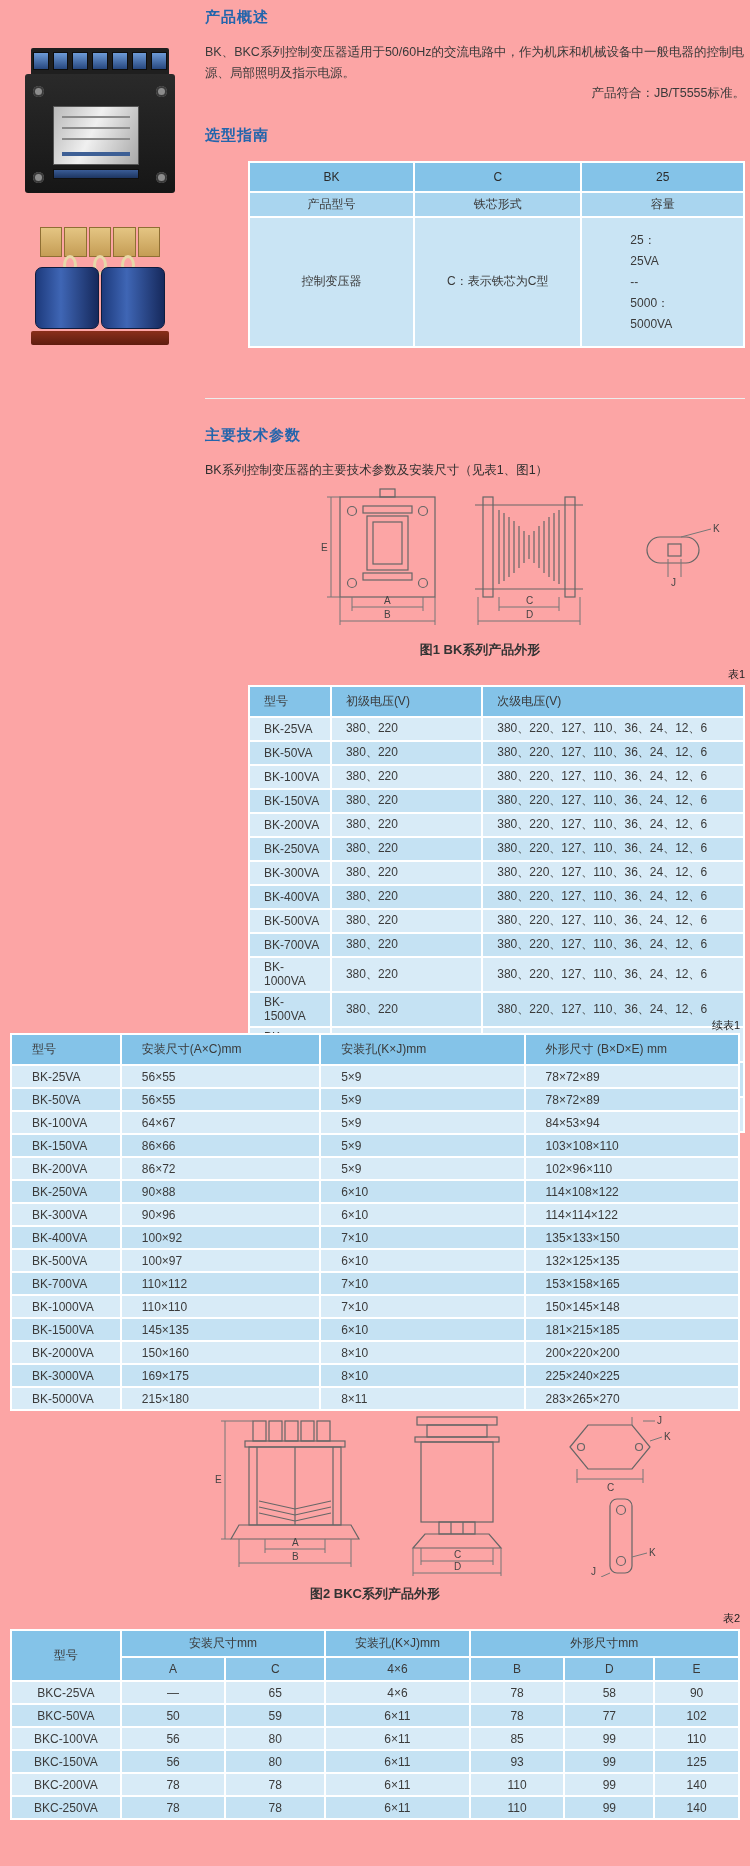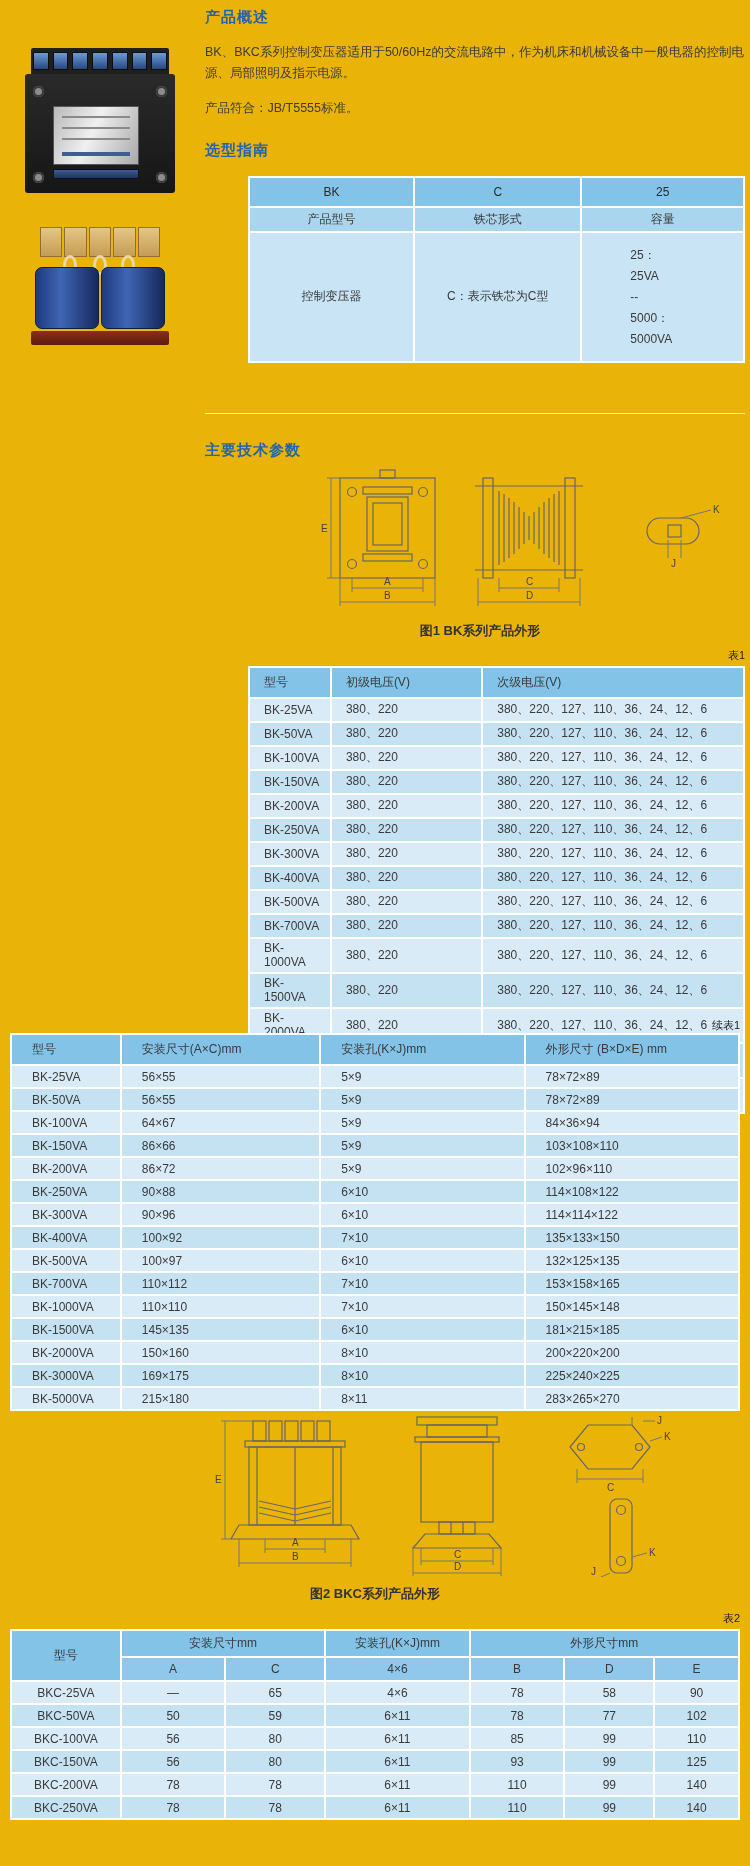--- a/index.html
+++ b/index.html
@@ -1,17 +1,17 @@
 <!DOCTYPE html>
 <html><head>
 <meta charset="utf-8">
 <style>
   * { margin:0; padding:0; box-sizing:border-box; }
   body { width:750px; font-family:"Liberation Sans", sans-serif; background:#fff; }
-  .page { position:relative; width:750px; height:1866px; background:#eab308; overflow:hidden; }
+  .page { position:relative; width:750px; height:1866px; background:#fca5a5; overflow:hidden; }
 
   
   .photos { position:absolute; left:25px; top:48px; width:150px; }
   .photo1 { position:relative; width:150px; height:145px; margin-bottom:34px; }
   .p1-terminals { position:absolute; top:0; left:6px; right:6px; height:26px; background:#1f1f1f; display:flex; border-radius:2px 2px 0 0; }
   .p1-term { flex:1; margin:4px 2px; background:linear-gradient(#6d9bd8,#27477e); border:1px solid #0d0d0d; }
   .p1-body { position:absolute; top:26px; left:0; right:0; bottom:0; background:linear-gradient(#2a2a2a,#161616); border-radius:3px; }
   .p1-screw { position:absolute; width:11px; height:11px; border-radius:50%; background:#8d8d8d; box-shadow:inset 0 0 0 2px #3a3a3a; }
   .p1-label { position:absolute; left:28px; right:36px; top:32px; bottom:28px; background:linear-gradient(115deg,#b9b9b9,#f0f0f0 45%,#a8a8a8); border:1px solid #555; }
   .p1-line { height:2px; background:#8a8a8a; margin:9px 8px 0 8px; }
@@ -22,21 +22,21 @@
   .p2-terminals { position:absolute; top:0; left:14px; right:14px; height:30px; display:flex; }
   .p2-term { flex:1; margin:0 1px; background:linear-gradient(#e2c castle,#caa45f); background:linear-gradient(#e4c583,#c59d55); border:1px solid #8f6f33; }
   .p2-wire { position:absolute; top:28px; width:14px; height:20px; border:3px solid #e8d8a8; border-radius:50%; background:transparent; }
   .p2-coil { position:absolute; top:40px; width:64px; height:62px; background:linear-gradient(90deg,#1d3a7c,#3f66b5 40%,#16295c); border-radius:7px; border:1px solid #0e1c3e; }
   .p2-base { position:absolute; bottom:0; left:6px; right:6px; height:14px; background:linear-gradient(#8a2f1a,#5e1d0f); border-radius:2px; }
 
   
   .main-col { position:absolute; left:205px; top:8px; width:540px; }
   h2.sec { font-size:15px; font-weight:bold; color:#2365ac; letter-spacing:1px; }
   .para { font-size:12.5px; color:#3a3a3a; line-height:1.7; margin-top:15px; }
-  .para2 { font-size:12.5px; color:#3a3a3a; margin-top:15px; }
+  .para2 { font-size:12.5px; color:#3a3a3a; margin-top:0;text-align:right; }
 
   table { border-collapse:collapse; font-size:12px; color:#3a3a3a; }
   td, th { border:2px solid #fff; font-weight:normal; }
 
   .sel-wrap { margin:16px 0 0 43px; }
   .sel-table { width:497px; }
   .sel-table td { text-align:center; padding:3px 4px; }
   .sel-table .hdr td { background:#84c3e8; color:#2b2b2b; padding:7px 4px; }
   .sel-table .sub td { background:#a9d5ef; }
   .sel-table .body td { background:#c9e4f4; padding:10px 4px; }
@@ -156,20 +156,21 @@
             <div>5000VA</div>
           </td>
         </tr>
       </tbody>
         </table>
     </div>
 
     <div class="divider"></div>
 
     <h2 class="sec h2-tech">主要技术参数</h2>
+    <p class="intro">BK系列控制变压器的主要技术参数及安装尺寸（见表1、图1）</p>
 
     <div class="fig-wrap">
       <svg width="530" height="148" viewBox="0 0 530 148">
 
         <rect class="dwg" x="125" y="12" width="95" height="100"></rect>
         <rect class="dwg" x="165" y="4" width="15" height="8"></rect>
         <circle class="dwg" cx="137" cy="26" r="4.5"></circle>
           <circle class="dwg" cx="208" cy="26" r="4.5"></circle>
         <circle class="dwg" cx="137" cy="98" r="4.5"></circle>
           <circle class="dwg" cx="208" cy="98" r="4.5"></circle>
@@ -351,21 +352,21 @@
           <tr>
             <td>BK-50VA</td>
             <td>56×55</td>
             <td>5×9</td>
             <td>78×72×89</td>
           </tr>
           <tr>
             <td>BK-100VA</td>
             <td>64×67</td>
             <td>5×9</td>
-            <td>84×36×94</td>
+            <td>84×53×94</td>
           </tr>
           <tr>
             <td>BK-150VA</td>
             <td>86×66</td>
             <td>5×9</td>
             <td>103×108×110</td>
           </tr>
           <tr>
             <td>BK-200VA</td>
             <td>86×72</td>

